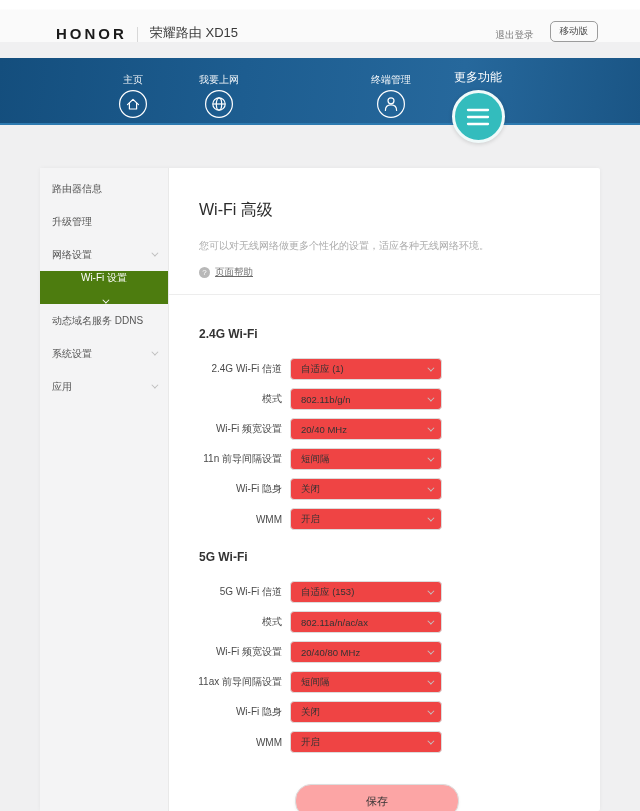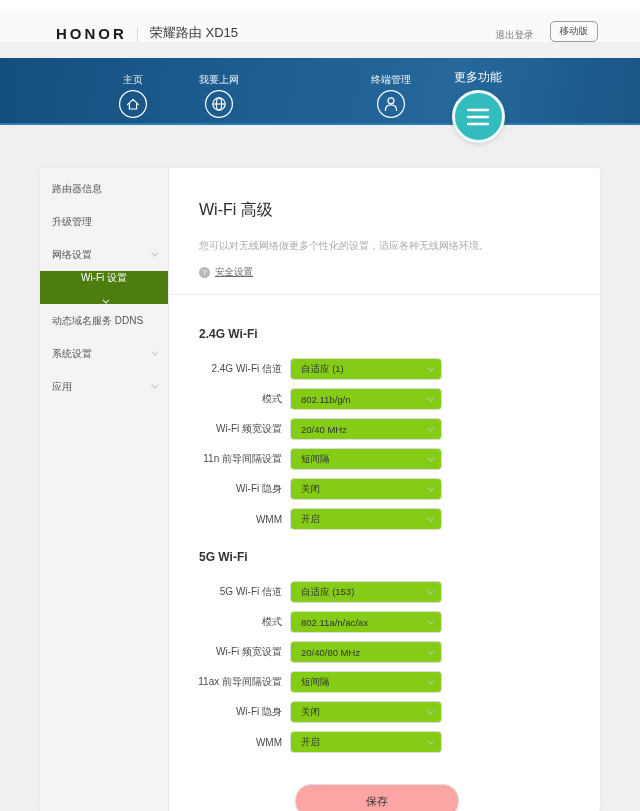--- a/index.html
+++ b/index.html
@@ -57,21 +57,21 @@
   .help-icon { width:11px; height:11px; border-radius:50%; background:#b8b8b8; color:#fff;
                font-size:8px; line-height:11px; text-align:center; flex:none; }
   .help-text { font-size:9.5px; color:#6b6b6b; text-decoration:underline; }
   .divider { margin-top:15px; border-top:1px solid #ededed; }
 
   .section-heading { margin:32px 0 0 30px; font-size:12px; font-weight:bold; color:#333; }
   .section-heading.second { margin-top:20px; }
   .form-row { display:flex; align-items:center; margin-top:8px; }
   .form-row.first { margin-top:17px; }
   .row-label { flex:0 0 121px; text-align:right; padding-right:8px; font-size:10px; color:#4a4a4a; }
-  .select { width:152px; height:22px; border:1px solid #dcdcdc; border-radius:4px; background:#84cc16;
+  .select { width:152px; height:22px; border:1px solid #dcdcdc; border-radius:4px; background:#ef4444;
             display:flex; align-items:center; justify-content:space-between;
             padding:0 9px 0 10px; cursor:pointer; }
   .select-value { font-size:9.5px; color:#333; }
   .select-chev { width:5px; height:5px; border-right:1px solid #c3c3c3; border-bottom:1px solid #c3c3c3;
                  transform:rotate(45deg) translateY(-2px); flex:none; }
 
   .save-btn { display:block; margin:31px 0 0 126px; width:164px; height:34px; background:#fca5a5;
               border:1px solid #dddddd; border-radius:16px; font-size:11px; color:#333;
               box-shadow:0 1px 3px rgba(0,0,0,0.06); cursor:pointer;
               font-family:"Liberation Sans","DejaVu Sans",sans-serif; }
@@ -169,21 +169,21 @@
         <span>应用</span>
         <span class="side-chev"></span>
       </div>
     </div>
 
     <div class="content">
       <div class="page-title">Wi-Fi 高级</div>
       <div class="page-desc">您可以对无线网络做更多个性化的设置，适应各种无线网络环境。</div>
       <div class="help-row">
         <span class="help-icon">?</span>
-        <span class="help-text">安全设置</span>
+        <span class="help-text">页面帮助</span>
       </div>
       <div class="divider"></div>
 
       <div class="section-heading">2.4G Wi-Fi</div>
 
       <div class="form-row first">
         <div class="row-label">2.4G Wi-Fi 信道</div>
         <div class="select">
           <span class="select-value">自适应 (1)</span>
           <span class="select-chev"></span>

